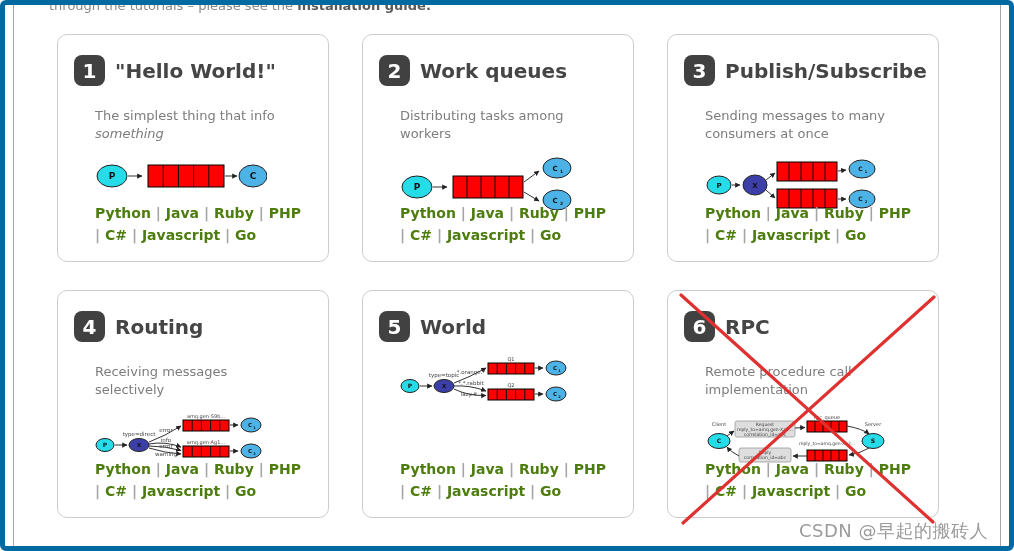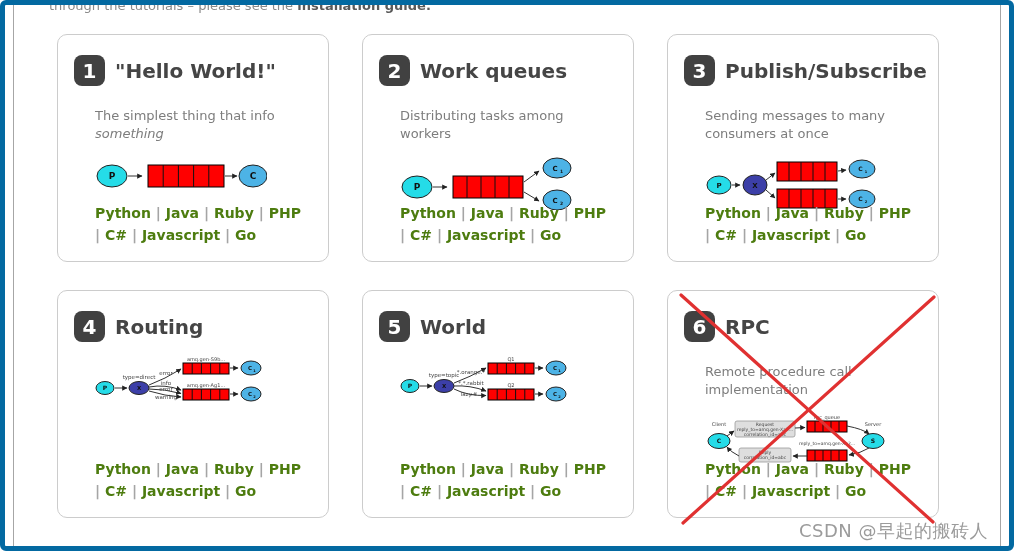--- a/index.html
+++ b/index.html
@@ -158,20 +158,21 @@
       </svg>
     </div>
     <div class="langs"><span class="lang-tok"><a class="lang-link">Python</a></span> <span class="lang-tok"><span class="lang-sep">| </span><a class="lang-link">Java</a></span> <span class="lang-tok"><span class="lang-sep">| </span><a class="lang-link">Ruby</a></span> <span class="lang-tok"><span class="lang-sep">| </span><a class="lang-link">PHP</a></span> <span class="lang-tok"><span class="lang-sep">| </span><a class="lang-link">C#</a></span> <span class="lang-tok"><span class="lang-sep">| </span><a class="lang-link">Javascript</a></span> <span class="lang-tok"><span class="lang-sep">| </span><a class="lang-link">Go</a></span> </div>
   </div>
 
   <div class="card" style="left:52px;top:285px;">
     <div class="card-head">
       <div class="badge">4</div>
       <a class="card-title">Routing</a>
     </div>
+    <div class="card-desc">Receiving messages selectively</div>
     <div class="card-diagram">
       <svg width="182" height="50" viewBox="0 0 182 50">
         <ellipse class="producer" cx="10" cy="33" rx="9" ry="6.5"></ellipse>
         <text class="nlabel t6" x="10" y="35">P</text>
         <line class="arrow" x1="20" y1="33" x2="32" y2="33"></line>
         <text class="glabel t55" x="44" y="24">type=direct</text>
         <ellipse class="exchange" cx="44" cy="33" rx="10" ry="6.5"></ellipse>
         <text class="nlabel t55" x="44" y="35" fill="#10123a">X</text>
         <path class="arrow" d="M54,30 Q70,24 86,14"></path>
         <path class="arrow" d="M54,32 Q70,29 86,35"></path>

